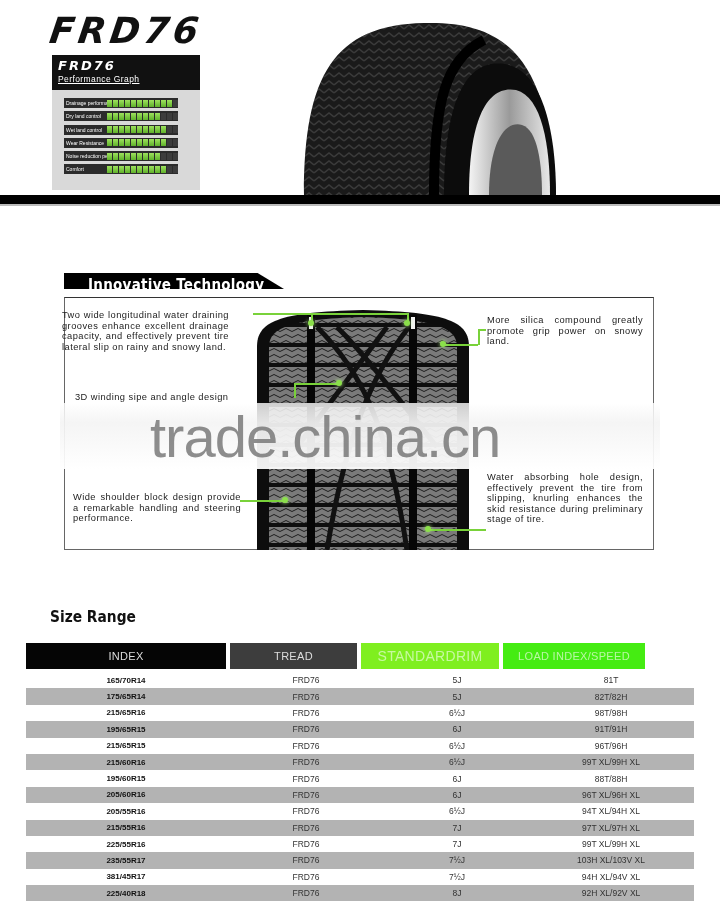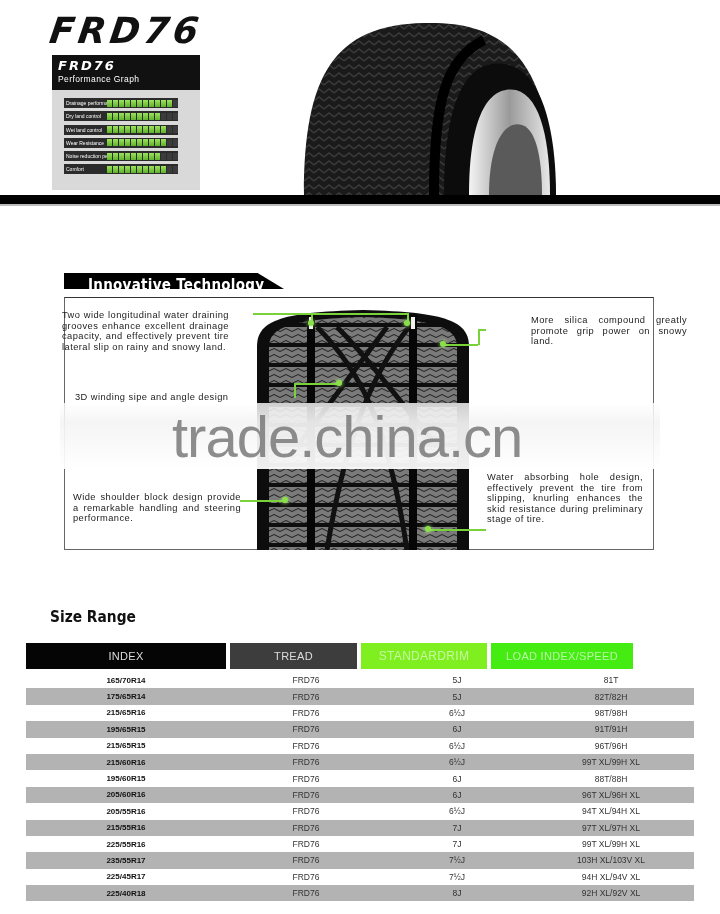--- a/index.html
+++ b/index.html
@@ -3,58 +3,58 @@
 <meta charset="utf-8">
 <style>
   * { box-sizing: border-box; margin: 0; padding: 0; }
   body { width: 720px; height: 914px; background: #ffffff; position: relative; overflow: hidden; font-family: "Liberation Sans", sans-serif; color: #222; }
 
   
   .brand-title { position: absolute; left: 50px; top: 10px; font-family: "DejaVu Sans", sans-serif; font-weight: bold; font-style: italic; font-size: 36px; letter-spacing: 4px; color: #111; transform: skewX(-8deg); }
   .graph-card { position: absolute; left: 52px; top: 55px; width: 148px; height: 135px; background: #d9d9d9; }
   .graph-head { background: #111; height: 35px; padding: 3px 6px; color: #fff; }
   .graph-head .g-title { font-family: "DejaVu Sans", sans-serif; font-weight: bold; font-style: italic; font-size: 13px; letter-spacing: 2px; }
-  .graph-head .g-sub { font-size: 8.5px; letter-spacing: .4px; margin-top: 1px; }
+  .graph-head .g-sub { font-size: 8.5px; letter-spacing: .4px; margin-top: 1px; text-decoration: underline; }
   .bars { padding: 8px 0 0 12px; }
   .bar-row { display: flex; align-items: center; height: 10px; margin-bottom: 3.3px; width: 114px; background: #2b2b2b; }
   .bar-label { width: 43px; font-size: 5px; color: #fff; padding-left: 2px; white-space: nowrap; overflow: hidden; font-family: "Liberation Sans Narrow", "Liberation Sans", sans-serif; }
   .bar-track { display: flex; gap: 1px; height: 7px; }
   .seg { width: 5px; height: 7px; background: #3c3c3c; }
   .seg.on { background: linear-gradient(#9ee25e, #5fb12a); }
 
   .tire-top { position: absolute; left: 294px; top: 15px; width: 270px; height: 180px; }
   .top-rule { position: absolute; left: 0; top: 195px; width: 720px; height: 9px; background: #000; }
   .top-rule-shadow { position: absolute; left: 0; top: 204px; width: 720px; height: 2px; background: #bbb; }
 
   
   .tech-tab { position: absolute; left: 64px; top: 273px; width: 220px; height: 16px; background: #000; clip-path: polygon(0 0, 88% 0, 100% 100%, 0 100%); }
   .tech-tab span { color: #fff; font-family: "DejaVu Sans", sans-serif; font-weight: bold; font-size: 15px; position: absolute; left: 24px; top: 3px; letter-spacing: .3px; transform: scaleX(.9); transform-origin: left; }
   .tech-box { position: absolute; left: 64px; top: 297px; width: 590px; height: 253px; border: 1.5px solid #666; border-top: 1.5px solid #333; background: #fff; }
   .tire-tread { position: absolute; left: 247px; top: 307px; width: 232px; height: 243px; }
   .note { position: absolute; font-size: 9.3px; line-height: 10.6px; color: #222; text-align: justify; letter-spacing: .45px; }
   .n1 { left: 62px; top: 310px; width: 167px; }
   .n2 { left: 75px; top: 392px; width: 167px; }
-  .n3 { left: 487px; top: 315px; width: 156px; margin-left: 44px; }
+  .n3 { left: 487px; top: 315px; width: 156px; }
   .n4 { left: 487px; top: 398px; width: 156px; color: #bbb; }
   .n5 { left: 73px; top: 492px; width: 168px; }
   .n6 { left: 487px; top: 472px; width: 156px; }
   .leader { position: absolute; background: #79d23a; }
   .dot { position: absolute; width: 6px; height: 6px; border-radius: 50%; background: #8be04a; box-shadow: 0 0 4px #b9f58b; }
 
   .watermark-band { position: absolute; left: 60px; top: 403px; width: 600px; height: 66px; background: linear-gradient(#ffffffcc, #f4f4f4ee 30%, #ffffffee); }
-  .watermark { position: absolute; left: 172px; top: 403px; font-size: 58px; color: #7a7a7a; letter-spacing: -1px; opacity: .85; font-family: "Liberation Sans", sans-serif; }
+  .watermark { position: absolute; left: 150px; top: 403px; font-size: 58px; color: #7a7a7a; letter-spacing: -1px; opacity: .85; font-family: "Liberation Sans", sans-serif; }
 
   
   .size-title { position: absolute; left: 50px; top: 608px; font-family: "DejaVu Sans", sans-serif; font-weight: bold; font-size: 15px; color: #111; transform: scaleX(.92); transform-origin: left; }
   .table { position: absolute; left: 26px; top: 643px; width: 668px; }
   .thead { display: flex; height: 26px; gap: 4px; }
   .th { height: 26px; display: flex; align-items: center; justify-content: center; font-size: 11px; letter-spacing: .3px; }
   .th.c1 { width: 200px; background: #050505; color: #ddd; }
   .th.c2 { width: 127px; background: #3d3d3d; color: #ddd; }
-  .th.c3 { width: 126px; background: #7fef1f; color: #c7f9a0; font-size: 12px; }
+  .th.c3 { width: 138px; background: #7fef1f; color: #c7f9a0; font-size: 14px; }
   .th.c4 { width: 142px; background: #45ec12; color: #b8f7a3; }
   .tbody { margin-top: 3px; }
   .tr { display: flex; height: 16.4px; align-items: center; font-size: 8.5px; }
   .tr.alt { background: #b3b3b3; }
   .td { text-align: center; color: #333; }
   .td.c1 { width: 200px; font-weight: bold; color: #111; font-size: 8px; font-family: "Liberation Sans", sans-serif; }
   .td.c2 { width: 160px; }
   .td.c3 { width: 142px; }
   .td.c4 { width: 166px; }
 </style>
@@ -329,21 +329,21 @@
         <div class="td c3">7J</div>
         <div class="td c4">99T XL/99H XL</div>
       </div>
       <div class="tr alt">
         <div class="td c1">235/55R17</div>
         <div class="td c2">FRD76</div>
         <div class="td c3">7½J</div>
         <div class="td c4">103H XL/103V XL</div>
       </div>
       <div class="tr">
-        <div class="td c1">225/45R17</div>
+        <div class="td c1">381/45R17</div>
         <div class="td c2">FRD76</div>
         <div class="td c3">7½J</div>
         <div class="td c4">94H XL/94V XL</div>
       </div>
       <div class="tr alt">
         <div class="td c1">225/40R18</div>
         <div class="td c2">FRD76</div>
         <div class="td c3">8J</div>
         <div class="td c4">92H XL/92V XL</div>
       </div>

